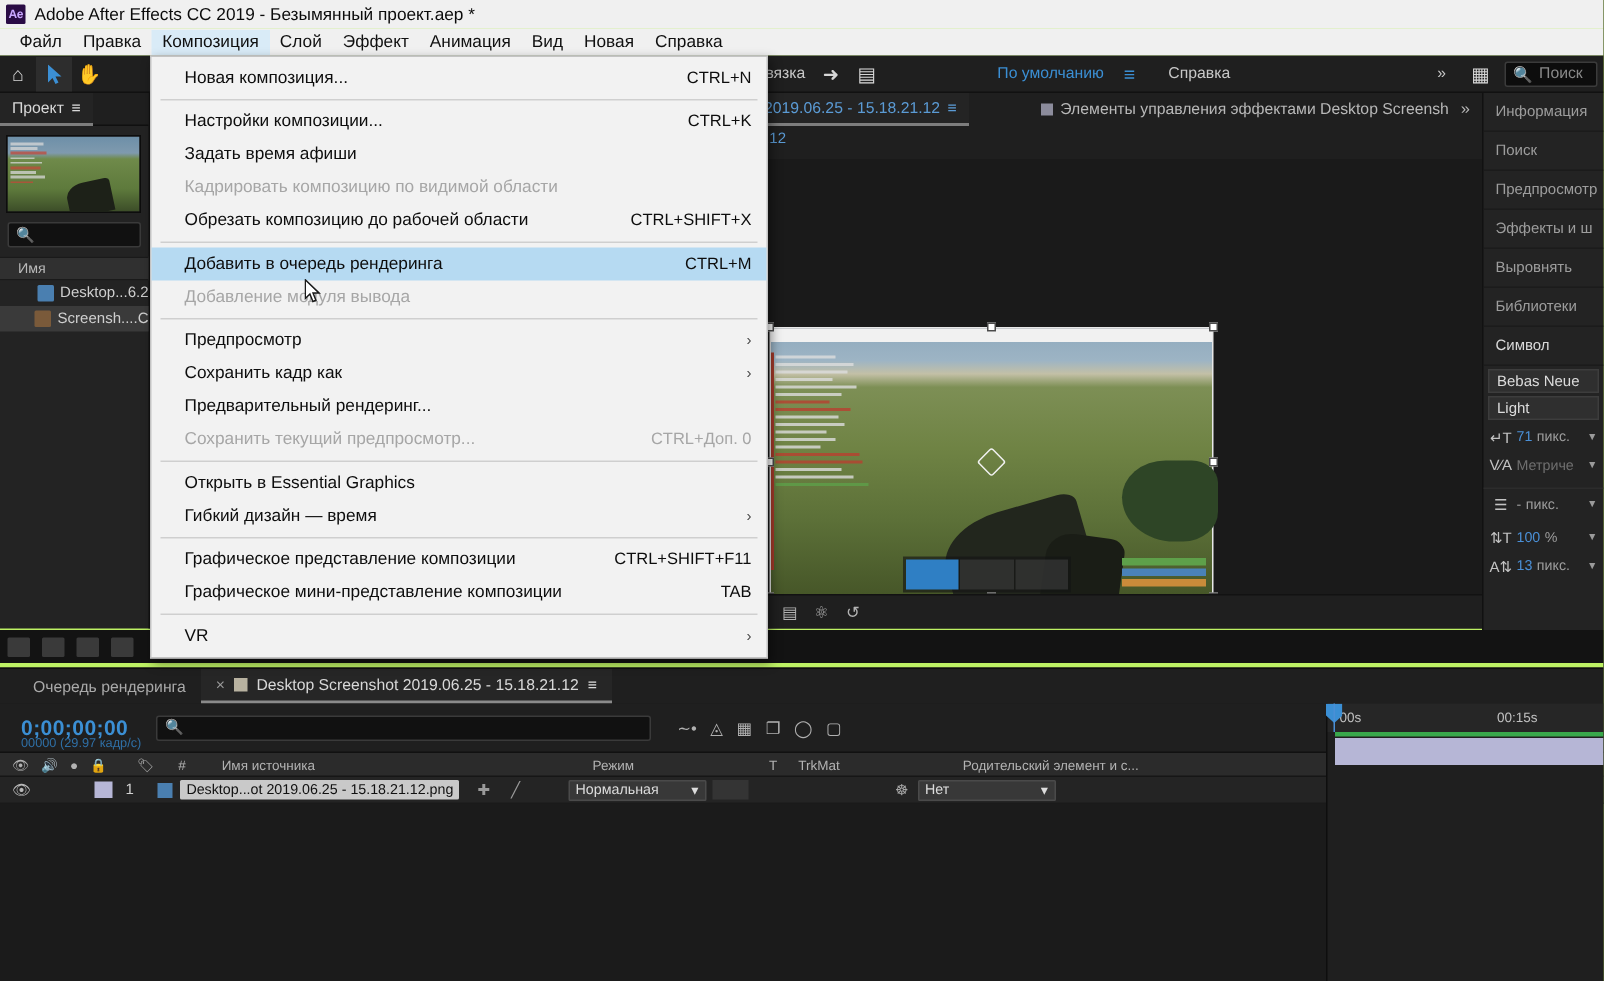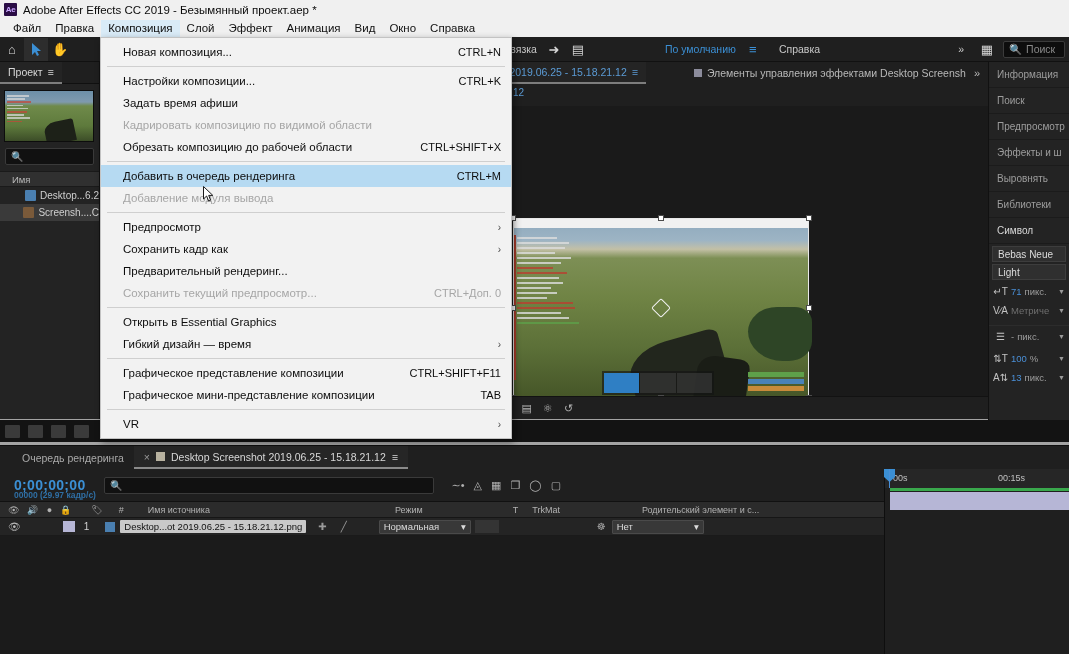--- a/index.html
+++ b/index.html
@@ -2,21 +2,21 @@
 <html><head>
 <meta charset="utf-8">
 <style>
   * { box-sizing: border-box; margin: 0; padding: 0; }
   html, body {
     width: 1069px; height: 654px;
     background: #1d1d1d;
     font-family: "Liberation Sans", sans-serif;
     overflow: hidden;
   }
-  #app { position: relative; width: 1069px; height: 654px; background: #a3a3a3; }
+  #app { position: relative; width: 1069px; height: 654px; background: #bef264; }
 
   
   .titlebar {
     position: absolute; left: 0; top: 0; width: 1069px; height: 19px;
     background: #f0f0f0; display: flex; align-items: center; padding-left: 4px;
   }
   .ae-logo {
     width: 13px; height: 13px; background: #2a0c45; color: #c9a6ff;
     font-size: 8px; font-weight: bold; display: flex; align-items: center;
     justify-content: center; border-radius: 1px; margin-right: 6px; letter-spacing: -0.3px;
@@ -210,21 +210,21 @@
     display: flex; align-items: center; gap: 6px; white-space: nowrap;
   }
   .tl-tab.active {
     background: #262626; color: #d8d8d8; border-bottom: 2px solid #8a8a8a;
   }
   .tl-controls {
     height: 33px; background: #1f1f1f; display: flex; align-items: center;
     position: relative; border-bottom: 1px solid #111;
   }
   .tl-time { font-size: 14px; color: #3b8fd4; font-weight: bold; padding-left: 14px; letter-spacing: .3px; }
-  .tl-fps { position: absolute; left: 14px; top: 21px; font-size: 8.5px; color: #2f6fa5; font-weight: bold; }
+  .tl-fps { position: absolute; left: 14px; top: 21px; font-size: 8.5px; color: #2f6fa5; }
   .tl-search {
     margin-left: 18px; width: 330px; height: 17px; background: #111;
     border: 1px solid #3a3a3a; border-radius: 2px; display: flex;
     align-items: center; padding: 0 6px; color: #8a8a8a; font-size: 10px;
   }
   .tl-switches { display: flex; align-items: center; gap: 9px; margin-left: 18px; color: #b0b0b0; font-size: 11px; }
   .tl-colhdr {
     height: 16px; background: #2b2b2b; display: flex; align-items: center;
     font-size: 9px; color: #b2b2b2; border-bottom: 1px solid #161616;
   }
@@ -297,21 +297,21 @@
   </div>
 
   <div class="menubar">
     <div class="menu-item">Файл</div>
     <div class="menu-item">Правка</div>
     <div class="menu-item open">Композиция</div>
     <div class="menu-item">Слой</div>
     <div class="menu-item">Эффект</div>
     <div class="menu-item">Анимация</div>
     <div class="menu-item">Вид</div>
-    <div class="menu-item">Окно</div>
+    <div class="menu-item">Новая</div>
     <div class="menu-item">Справка</div>
   </div>
 
   <div class="toolbar">
     <div class="tb-icon">⌂</div>
     <div class="tb-icon sel">
       <svg width="11" height="13" viewBox="0 0 11 13">
           <path d="M1 0 L1 12 L4 9 L6 13 L8 12 L6 8 L10 8 Z" fill="#3b8fd4"></path>
         </svg>
     </div>

